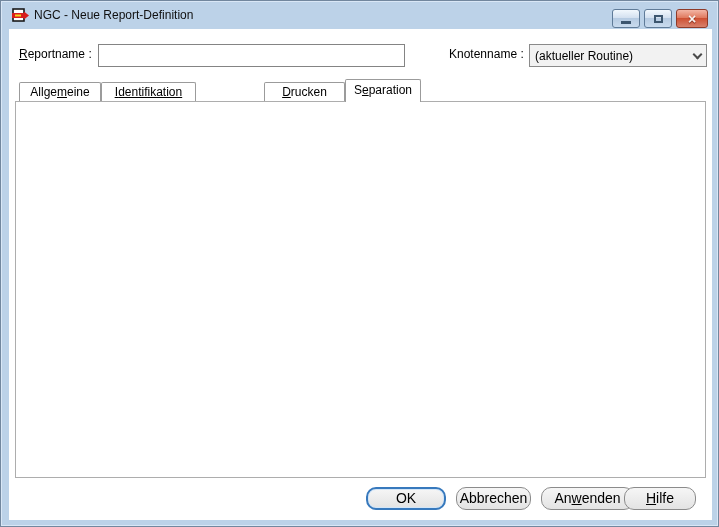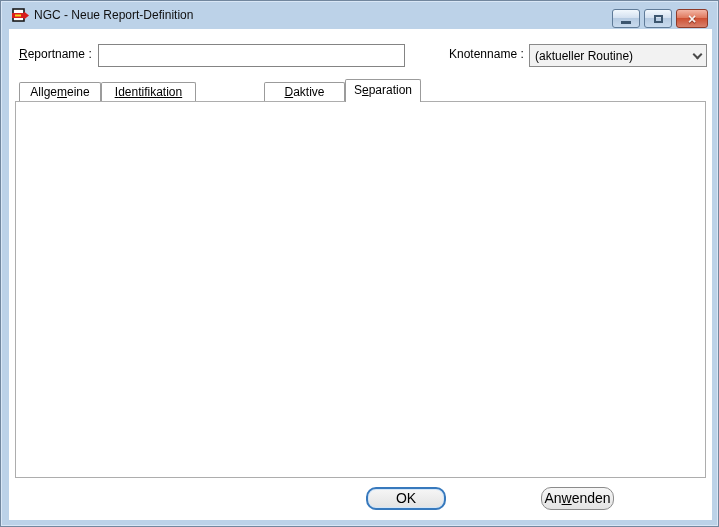--- a/index.html
+++ b/index.html
@@ -135,21 +135,21 @@
     <span class="lbl" style="left:440px;top:18px;">Knotenname :</span>
     <div class="combo" style="left:520px;top:15px;width:178px;height:23px;">
       <span class="combo-text">(aktueller Routine)</span>
       <span class="combo-arrow">
           <span class="chev"></span>
         </span>
     </div>
 
     <div class="tab" style="left:10px;width:82px;"><span>Allge</span><u>m</u><span>eine</span></div>
     <div class="tab" style="left:92px;width:95px;text-decoration:underline;"><span></span><u>I</u><span>dentifikation</span></div>
-    <div class="tab" style="left:255px;width:81px;"><span></span><u>D</u><span>aktive</span></div>
+    <div class="tab" style="left:255px;width:81px;"><span></span><u>D</u><span>rucken</span></div>
     <div class="tab active" style="left:336px;width:76px;"><span>S</span><u>e</u><span>paration</span></div>
 
     <div class="tabpanel"></div>
 
     <span class="lbl" style="left:20px;top:85px;"><span>Separation Ro</span><u>u</u><span>tine :</span></span>
     <div class="combo focused" style="left:140px;top:81px;width:112px;height:22px;">
       <span class="combo-text">Standard Routine 2</span>
       <span class="combo-arrow">
           <span class="chev"></span>
         </span>
@@ -309,16 +309,18 @@
             <span>&lt;</span>
           </span>
         <span class="scroll-thumb"></span>
         <span class="scroll-arrow right">
             <span>&gt;</span>
           </span>
       </div>
     </div>
 
     <div class="btn default" style="left:357px;width:80px;"><span>OK</span></div>
-    <div class="btn" style="left:532px;width:73px;"><span>An</span><u>w</u><span>enden</span></div>
+    <div class="btn" style="left:447px;width:75px;"><span>Abbrechen</span></div>
+    <div class="btn" style="left:532px;width:93px;"><span>An</span><u>w</u><span>enden</span></div>
+    <div class="btn" style="left:615px;width:72px;"><span></span><u>H</u><span>ilfe</span></div>
 
   </div>
 </div>
 
 </body></html>

